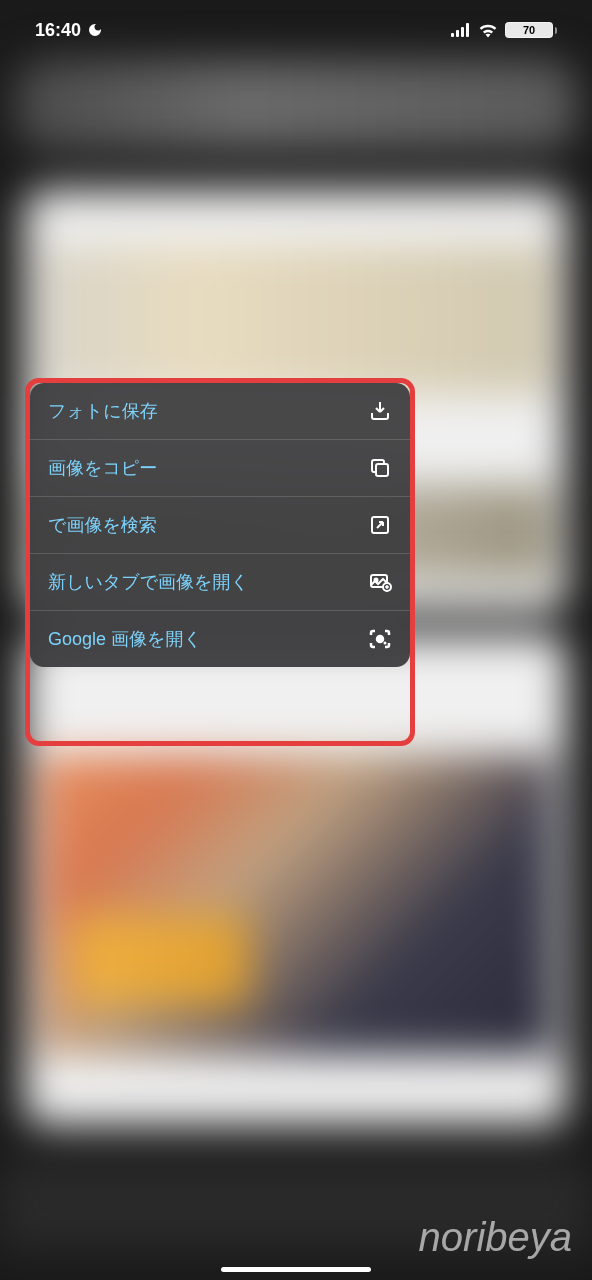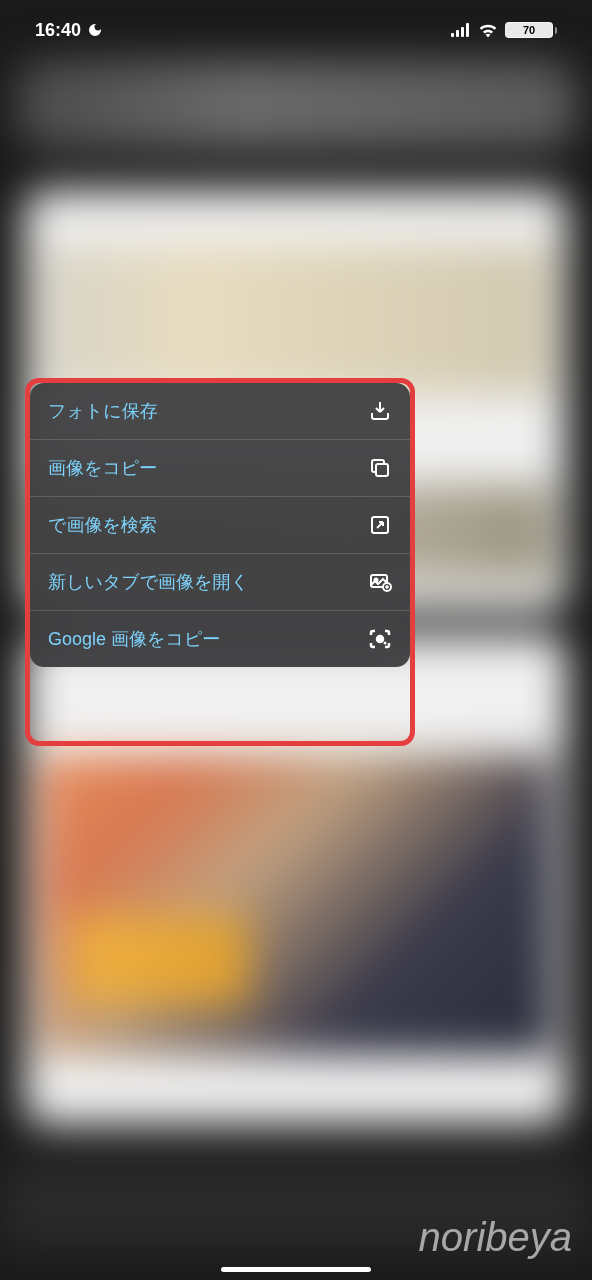--- a/index.html
+++ b/index.html
@@ -329,21 +329,21 @@
     <svg class="menu-icon" viewBox="0 0 24 24" fill="none" stroke="#fff" stroke-width="2">
       <rect x="3" y="5" width="16" height="12" rx="2"></rect>
       <circle cx="8" cy="10" r="1.5" fill="#fff"></circle>
       <path d="M3 15l4-4 3 3 5-5 4 4"></path>
       <circle cx="19" cy="17" r="4" fill="#3a3a3c" stroke="#fff"></circle>
       <path d="M19 15v4m-2-2h4" stroke-width="1.5"></path>
     </svg>
   </div>
 
   <div class="menu-item">
-    <span>Google 画像をコピー</span>
+    <span>Google 画像を開く</span>
     <svg class="menu-icon" viewBox="0 0 24 24" fill="none" stroke="#fff" stroke-width="2.5">
       <path d="M7 4H5a2 2 0 00-2 2v2M17 4h2a2 2 0 012 2v2M7 20H5a2 2 0 01-2-2v-2M17 20h2a2 2 0 002-2v-2"></path>
       <circle cx="12" cy="12" r="3" fill="#fff"></circle>
       <circle cx="17" cy="16" r="1.5" fill="#fff" stroke="none"></circle>
     </svg>
   </div>
 </div>
 
 <div class="watermark">noribeya</div>
 

